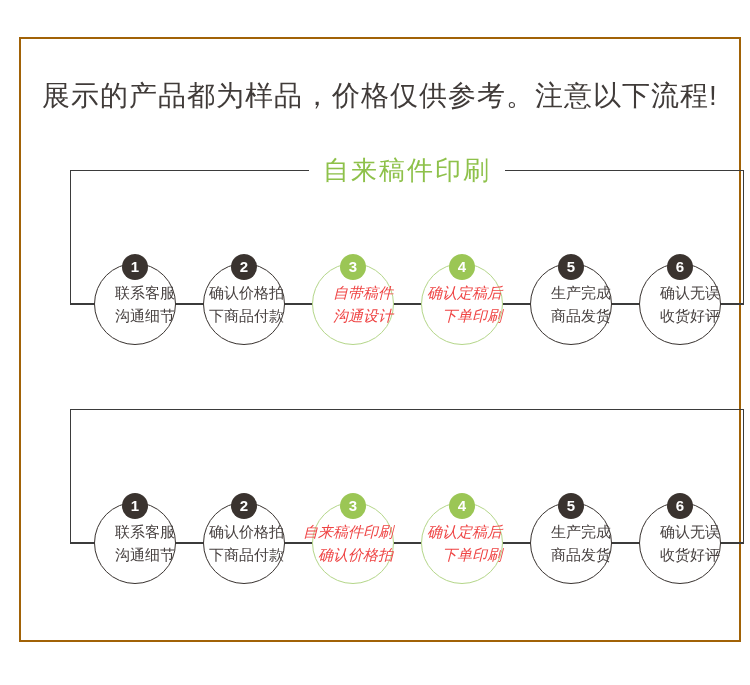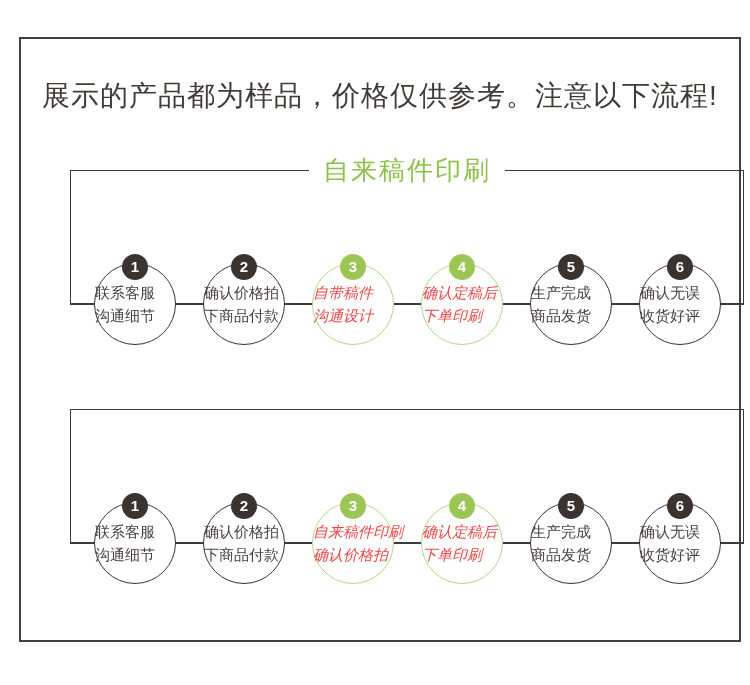--- a/index.html
+++ b/index.html
@@ -15,21 +15,21 @@
     background: #ffffff;
     overflow: hidden;
   }
   .outer-box {
     position: absolute;
     left: 19px;
     top: 37px;
     width: 722px;
     height: 605px;
     box-sizing: border-box;
-    border: 2px solid #404040;
+    border: 2px solid #a16207;
     background: #ffffff;
   }
   .main-title {
     position: absolute;
     left: 0;
     top: 40px;
     width: 100%;
     text-align: center;
     font-size: 28px;
     line-height: 34px;
@@ -108,21 +108,21 @@
     font-weight: bold;
     line-height: 26px;
     text-align: center;
   }
   .step-text {
     position: absolute;
     inset: 0;
     display: flex;
     flex-direction: column;
     justify-content: center;
-    align-items: flex-start;
+    align-items: flex-end;
     font-size: 15px;
     line-height: 23px;
     color: #474140;
     white-space: nowrap;
   }
   .step[data-state="highlight"] {
     border-color: #b4d689;
   }
   .step[data-state="highlight"] .badge {
     background: #9bc655;

